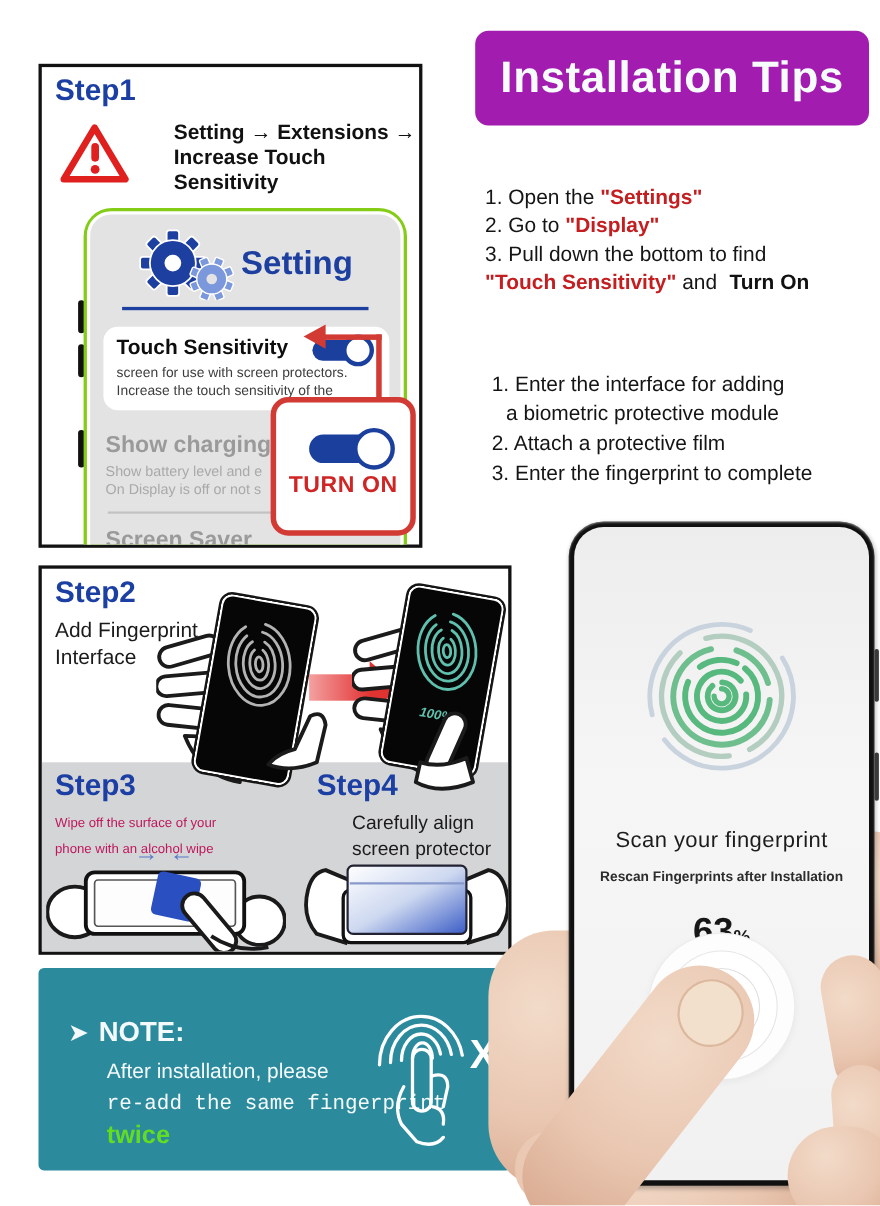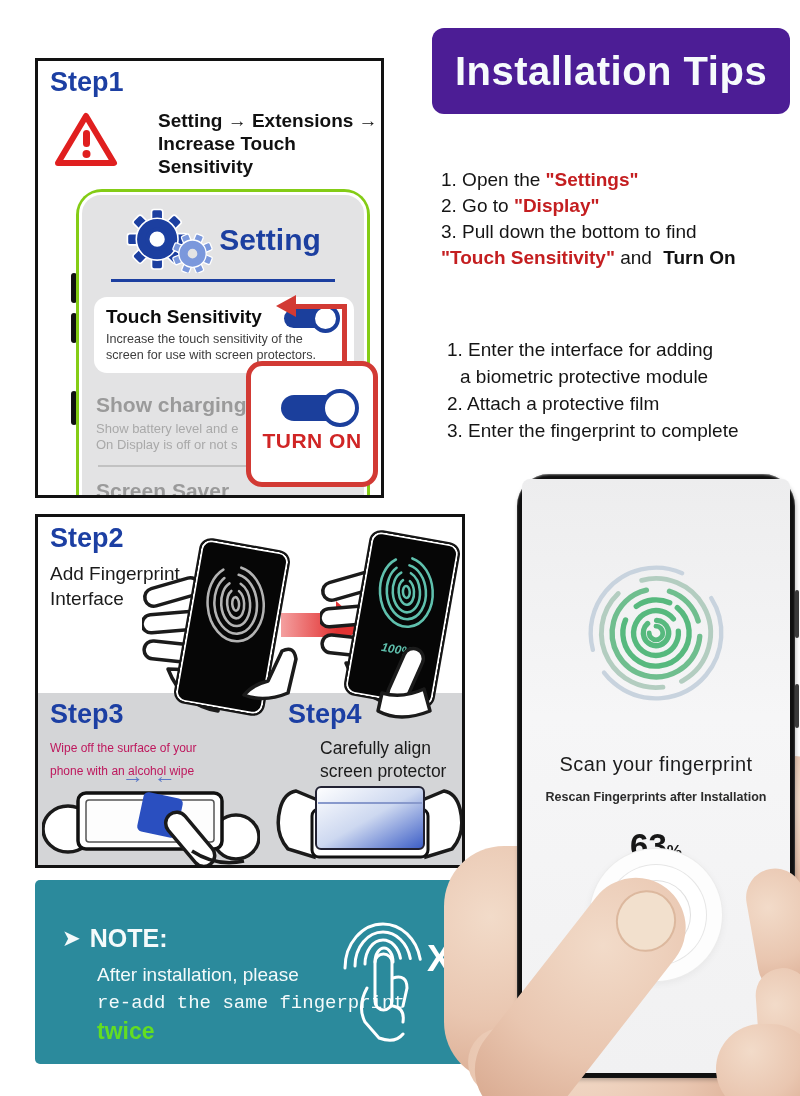--- a/index.html
+++ b/index.html
@@ -40,21 +40,21 @@
     align-items:center; justify-content:center; gap:8px; }
   .callout .toggle { position:relative; right:auto; top:auto; width:62px; height:26px; border-radius:14px; }
   .callout .toggle .knob { width:38px; height:38px; top:-6px; right:-16px; }
   .callout-label { font-weight:bold; font-size:21px; color:#d02525; letter-spacing:.5px; }
   .arrow-v { position:absolute; left:304px; top:243px; width:5px; height:60px; background:#d23a34; z-index:5; }
   .arrow-h { position:absolute; left:257px; top:243px; width:52px; height:5px; background:#d23a34; z-index:5; }
   .arrow-head { position:absolute; left:238px; top:234px; width:0; height:0; z-index:5;
     border-top:11px solid transparent; border-bottom:11px solid transparent; border-right:20px solid #d23a34; }
 
   
-  .banner { position:absolute; left:432px; top:28px; width:358px; height:86px; background:#4c1d95;
+  .banner { position:absolute; left:432px; top:28px; width:358px; height:86px; background:#a21caf;
     border-radius:12px; display:flex; align-items:center; justify-content:center; }
   .banner-title { color:#f6fbfc; font-weight:bold; font-size:40px; letter-spacing:.5px; }
   .list { position:absolute; color:#151515; font-size:19px; }
   .list1 { left:441px; top:167px; line-height:26px; }
   .list2 { left:447px; top:336px; line-height:27px; }
   .red { color:#c41e20; font-weight:bold; }
   .b { font-weight:bold; color:#111; }
   .indent { padding-left:13px; }
 
   
@@ -96,21 +96,21 @@
   .note-art { position:absolute; left:292px; top:22px; }
   .note-x2 { position:absolute; left:392px; top:58px; font-weight:bold; font-size:37px; color:#fff; }
 
   
   .skin { background:radial-gradient(circle at 35% 30%, #f2dbc9, #e9c6b0 55%, #d8a88e); }
   .palm-behind { position:absolute; left:444px; top:846px; width:132px; height:236px; border-radius:60px; z-index:0; }
   .palm-bottom { position:absolute; left:468px; top:1028px; width:310px; height:68px; border-radius:34px; z-index:0; }
   .finger-back { position:absolute; left:772px; top:756px; width:46px; height:150px; border-radius:24px; z-index:0; }
   .big-phone { position:absolute; left:517px; top:474px; width:278px; height:604px; background:#101010;
     border-radius:32px; padding:5px; z-index:1; box-shadow:inset 0 1px 2px rgba(255,255,255,.45), 1px 2px 4px rgba(0,0,0,.25); }
-  .big-screen { position:relative; width:100%; height:100%; border-radius:8px; overflow:hidden;
+  .big-screen { position:relative; width:100%; height:100%; border-radius:27px; overflow:hidden;
     background:linear-gradient(180deg,#ededee,#f6f6f7 40%,#f1f1f2); }
   .big-btn { position:absolute; width:4px; background:#3a3a3a; border-radius:2px; right:-4px; z-index:2; }
   .scan-fp { position:absolute; left:56px; top:76px; }
   .scan-title { position:absolute; left:0; width:100%; top:274px; text-align:center; font-size:20px;
     color:#1c1c1c; letter-spacing:.4px; }
   .scan-sub { position:absolute; left:0; width:100%; top:311px; text-align:center; font-size:12.5px;
     font-weight:bold; color:#2c2c2c; }
   .scan-pct { position:absolute; left:0; width:100%; top:348px; text-align:center; font-size:33px;
     font-weight:600; color:#171717; }
   .scan-pct .unit { font-size:17px; font-weight:600; }
@@ -192,22 +192,22 @@
           <span class="setting-title">Setting</span>
         </div>
         <div class="setting-rule"></div>
 
         <div class="touch-card">
           <div class="touch-title">Touch Sensitivity</div>
           <span class="toggle">
               <span class="knob"></span>
             </span>
           <div class="touch-desc">
+            <div>screen for use with screen protectors.</div>
             <div>Increase the touch sensitivity of the</div>
-            <div>screen for use with screen protectors.</div>
           </div>
         </div>
 
         <div class="charging-sec">
           <div class="charging-title">Show charging</div>
           <div class="charging-desc">
             <div>Show battery level and e</div>
             <div>On Display is off or not s</div>
           </div>
           <div class="sec-divider"></div>

